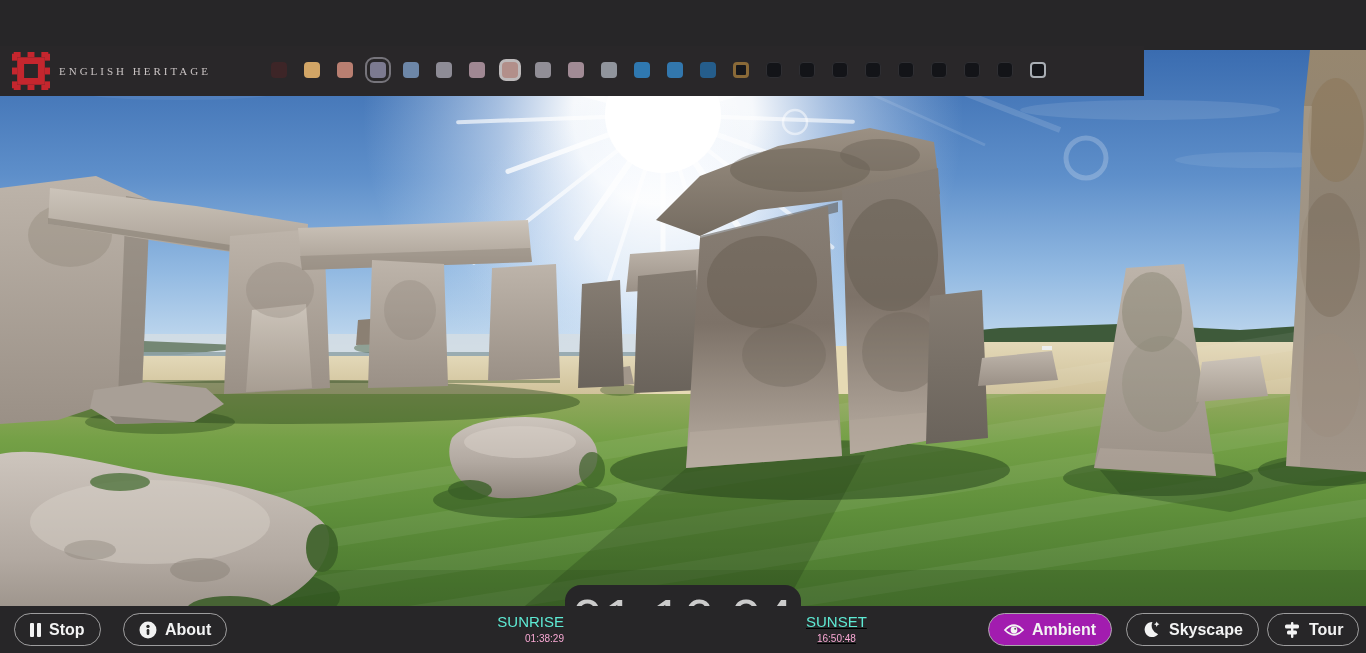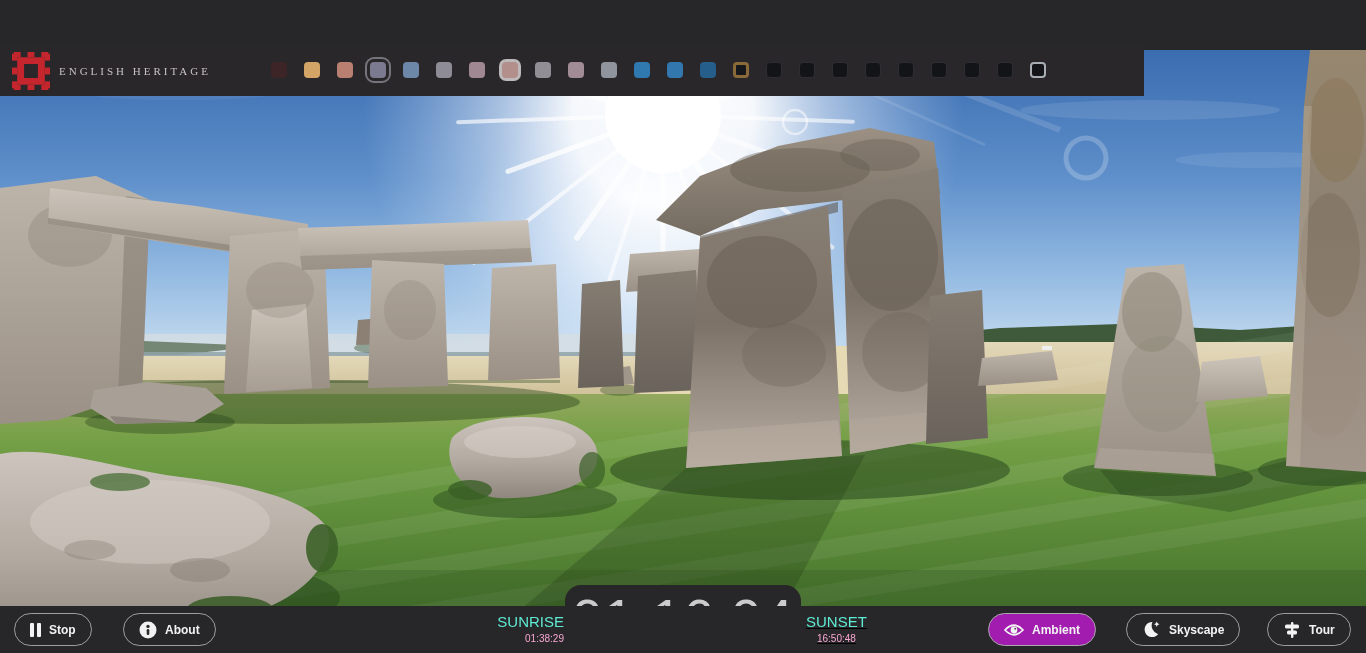--- a/index.html
+++ b/index.html
@@ -24,21 +24,21 @@
   .bubble{position:absolute;left:50%;margin-left:-118px;bottom:0;width:236px;height:68px;
           background:#272628;border-radius:16px 16px 0 0;z-index:39;
           display:flex;align-items:center;justify-content:center;}
   .clock{font-size:55px;font-weight:100;color:#cbcbcb;letter-spacing:1px;line-height:68px;white-space:nowrap;}
   .suninfo{position:absolute;bottom:6px;z-index:41;line-height:17px;}
   .suninfo .lbl{font-size:15px;color:#5eead4;}
   .suninfo .tm{font-size:10px;color:#f9a8d4;}
   .sunrise{right:802px;text-align:right;}
   .sunset{left:806px;text-align:center;text-decoration:underline;}
   .pill{position:absolute;top:7px;height:33px;box-sizing:border-box;border:1px solid rgba(255,255,255,.55);
-        border-radius:17px;background:transparent;color:#f3f3f3;font-weight:700;font-size:12px;
+        border-radius:17px;background:transparent;color:#f3f3f3;font-weight:700;font-size:16px;
         display:flex;align-items:center;gap:8px;padding:0 15px;cursor:pointer;font-family:"Liberation Sans",sans-serif;z-index:42;}
   .pill svg{display:block;flex:0 0 auto;}
   .pill.active{background:#a21caf;border-color:#a9a9a9;}
   .b-stop{left:14px;}
   .b-about{left:123px;}
   .b-ambient{left:988px;}
   .b-skyscape{left:1126px;}
   .b-tour{left:1267px;text-align:right;}
   .pauseicon{display:flex;gap:3px;}
   .pauseicon i{display:block;width:4px;height:14px;background:#f3f3f3;border-radius:1px;}

